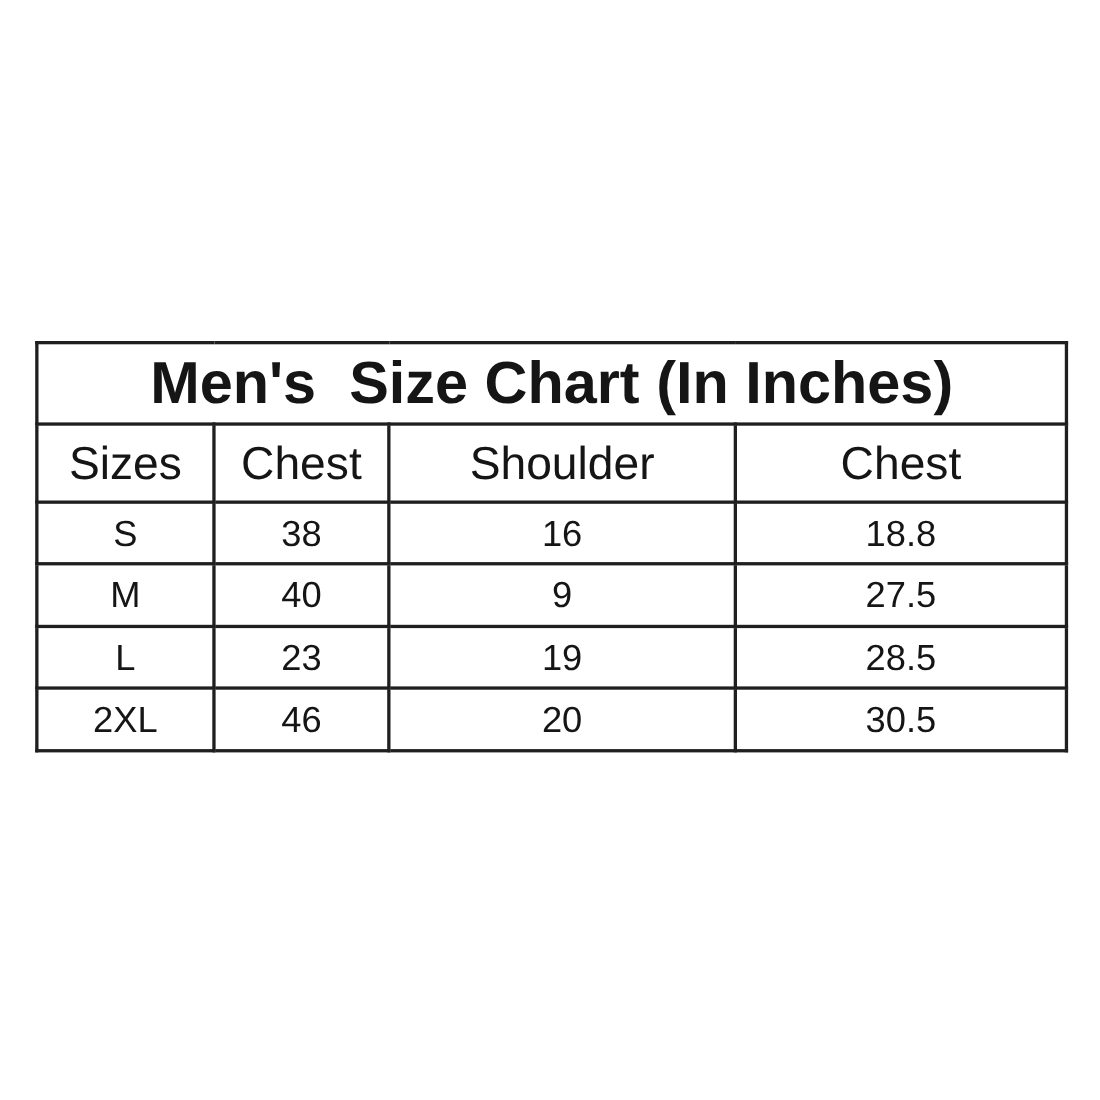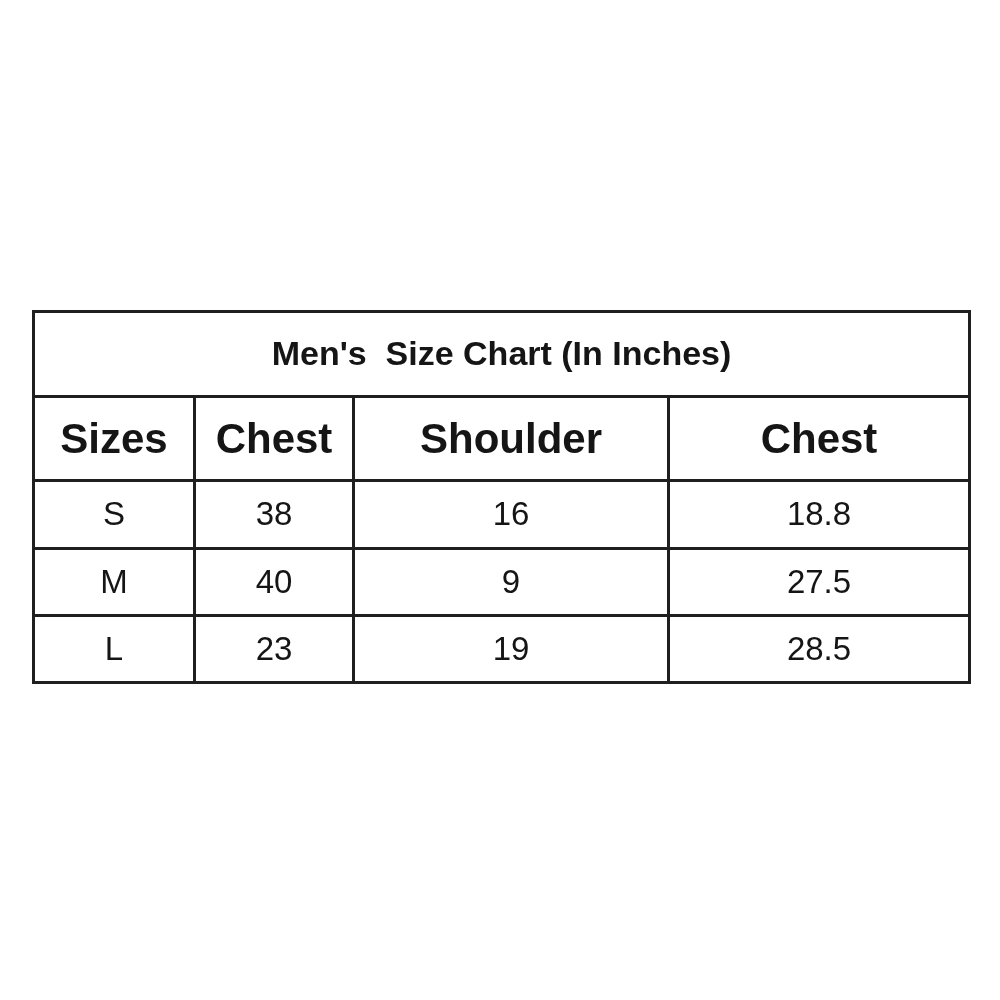--- a/index.html
+++ b/index.html
@@ -32,29 +32,29 @@
   table.size-chart td,
   table.size-chart th {
     border: 3px solid #1f1f1f;
     text-align: center;
     vertical-align: middle;
     padding: 0;
     color: #151515;
     overflow: hidden;
   }
   td.title-cell {
-    font-size: 34px;
+    font-size: 54px;
     font-weight: 700;
     white-space: pre;       
     height: 60px;
     letter-spacing: 0px;
   }
   th.header-cell {
     font-size: 42px;
-    font-weight: 700;
+    font-weight: 400;
     height: 60px;
   }
   td.data-cell {
     font-size: 33px;
     font-weight: 400;
     height: 47px;
   }
 </style>
 </head>
 <body>
@@ -89,16 +89,22 @@
           <td class="data-cell">40</td>
           <td class="data-cell">9</td>
           <td class="data-cell">27.5</td>
         </tr>
         <tr>
           <td class="data-cell">L</td>
           <td class="data-cell">23</td>
           <td class="data-cell">19</td>
           <td class="data-cell">28.5</td>
         </tr>
+        <tr>
+          <td class="data-cell">2XL</td>
+          <td class="data-cell">46</td>
+          <td class="data-cell">20</td>
+          <td class="data-cell">30.5</td>
+        </tr>
       </tbody>
     </table>
   </div>
 </div>
 
 </body></html>

